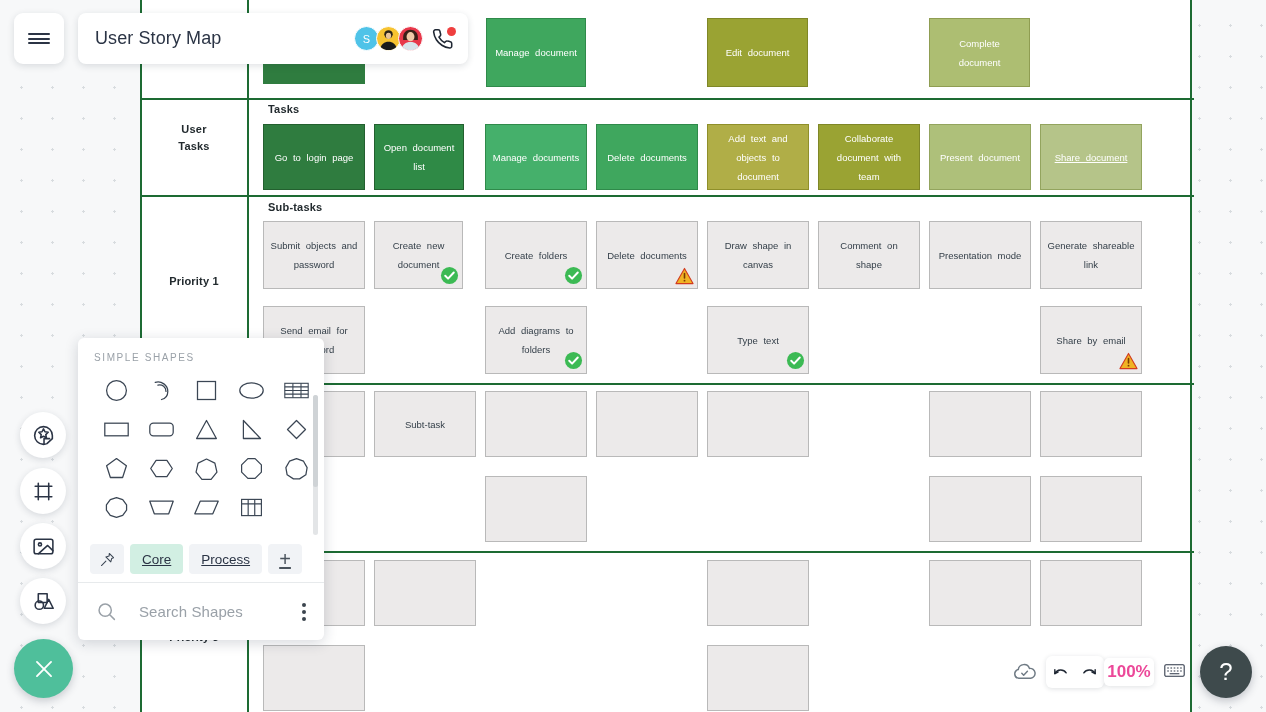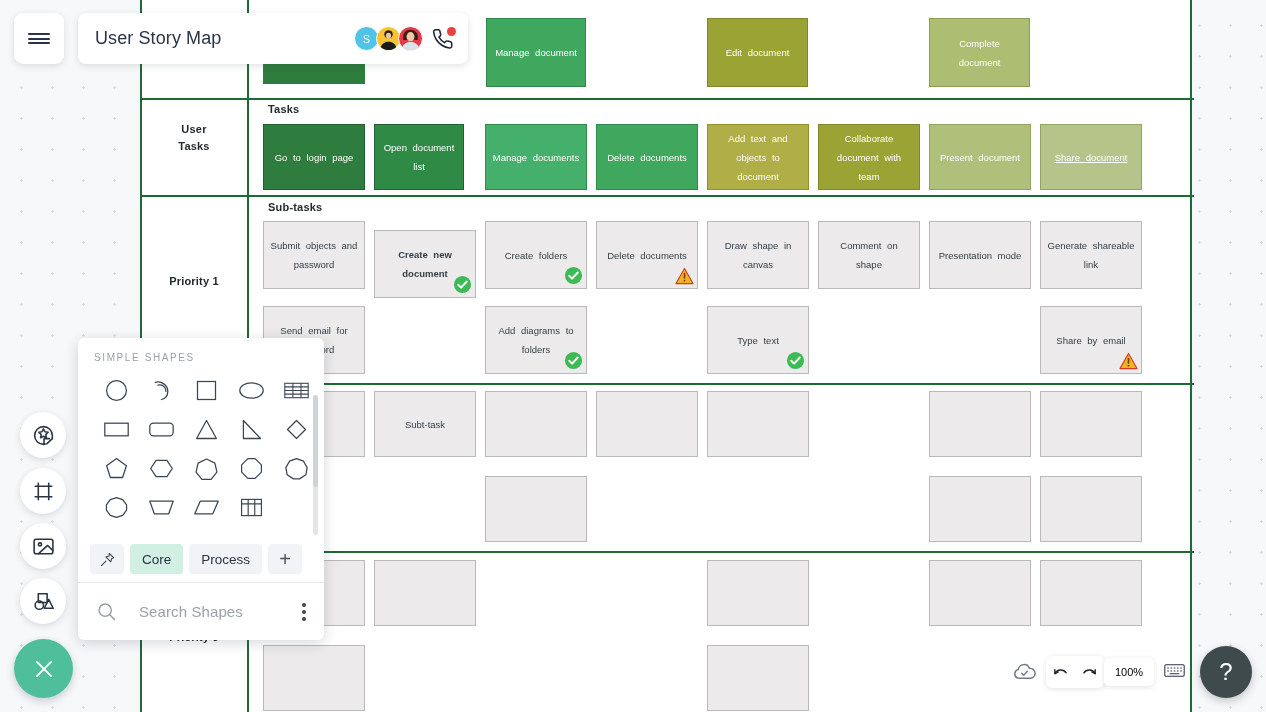--- a/index.html
+++ b/index.html
@@ -174,21 +174,21 @@
   }
   .tabs-row {
     position: absolute; left: 0; top: 198px;
     width: 246px; height: 46px;
     display: flex; align-items: center; padding-left: 12px; gap: 6px;
   }
   .tab-btn {
     height: 30px; border-radius: 4px;
     display: flex; align-items: center; justify-content: center;
     font-size: 13.5px; color: #2b3445;
-    background: #f1f3f6; padding: 0 12px; cursor: pointer;
+    background: #f1f3f6; padding: 0 12px; cursor: pointer; text-decoration: underline;
   }
   .tab-btn.pin { width: 34px; padding: 0; }
   .tab-btn.active { background: #d2efe3; }
   .tab-btn.plus { width: 34px; padding: 0; font-size: 20px; color: #49525c; }
   .panel-sep {
     position: absolute; left: 0; top: 244px;
     width: 246px; height: 1px; background: #e7eaec;
   }
   .search-row {
     position: absolute; left: 0; top: 245px;
@@ -209,21 +209,21 @@
     width: 58px; height: 32px; background: #fff;
     border-radius: 6px; box-shadow: 0 1px 5px rgba(30,40,60,.14);
     display: flex; align-items: center; justify-content: space-around;
   }
   .undo-group span { cursor: pointer; display: flex; }
   .zoom-pill {
     position: absolute; left: 1104px; top: 658px;
     min-width: 50px; height: 28px; background: #fff;
     border-radius: 5px; box-shadow: 0 1px 5px rgba(30,40,60,.14);
     display: flex; align-items: center; justify-content: center;
-    font-size: 11px; font-weight: normal; color: #000000; cursor: pointer;
+    font-size: 17px; font-weight: bold; color: #ec4899; cursor: pointer;
   }
   .kbd-icon { position: absolute; left: 1164px; top: 662px; cursor: pointer; }
   .help-fab {
     position: absolute; left: 1200px; top: 646px;
     width: 52px; height: 52px; border-radius: 50%;
     background: #3e4a4c; color: #fff;
     display: flex; align-items: center; justify-content: center;
     font-size: 24px; cursor: pointer;
     box-shadow: 0 3px 9px rgba(30,40,60,.25);
   }
@@ -284,21 +284,21 @@
         </div>
         <div class="card green" style="left: 787px; top: 134px; width: 102px; height: 66px; background: rgb(174, 192, 122); border: 1px solid rgb(147, 164, 94);">
           <span>Present   document</span>
         </div>
         <div class="card green" style="left: 898px; top: 134px; width: 102px; height: 66px; background: rgb(181, 196, 137); border: 1px solid rgb(147, 164, 94); text-decoration: underline;">
           <span>Share   document</span>
         </div>
         <div class="card grey" style="left: 121px; top: 231px; width: 102px; height: 68px;">
           <span>Submit   objects and  password</span>
         </div>
-        <div class="card grey" style="left: 232px; top: 240px; width: 102px; height: 68px; font-weight: bold;">
+        <div class="card grey" style="left: 232px; top: 231px; width: 89px; height: 68px;">
           <span>Create   new document</span>
           <div class="badge">
             <svg width="19" height="19" viewBox="0 0 20 20">
               <circle cx="10" cy="10" r="9" fill="#3cba54"></circle>
               <path d="M5.5 10.3l3 3 6-6.4" fill="none" stroke="#fff" stroke-width="2.1" stroke-linecap="round" stroke-linejoin="round"></path>
             </svg>
           </div>
         </div>
         <div class="card grey" style="left: 343px; top: 231px; width: 102px; height: 68px;">
           <span>Create   folders</span>

